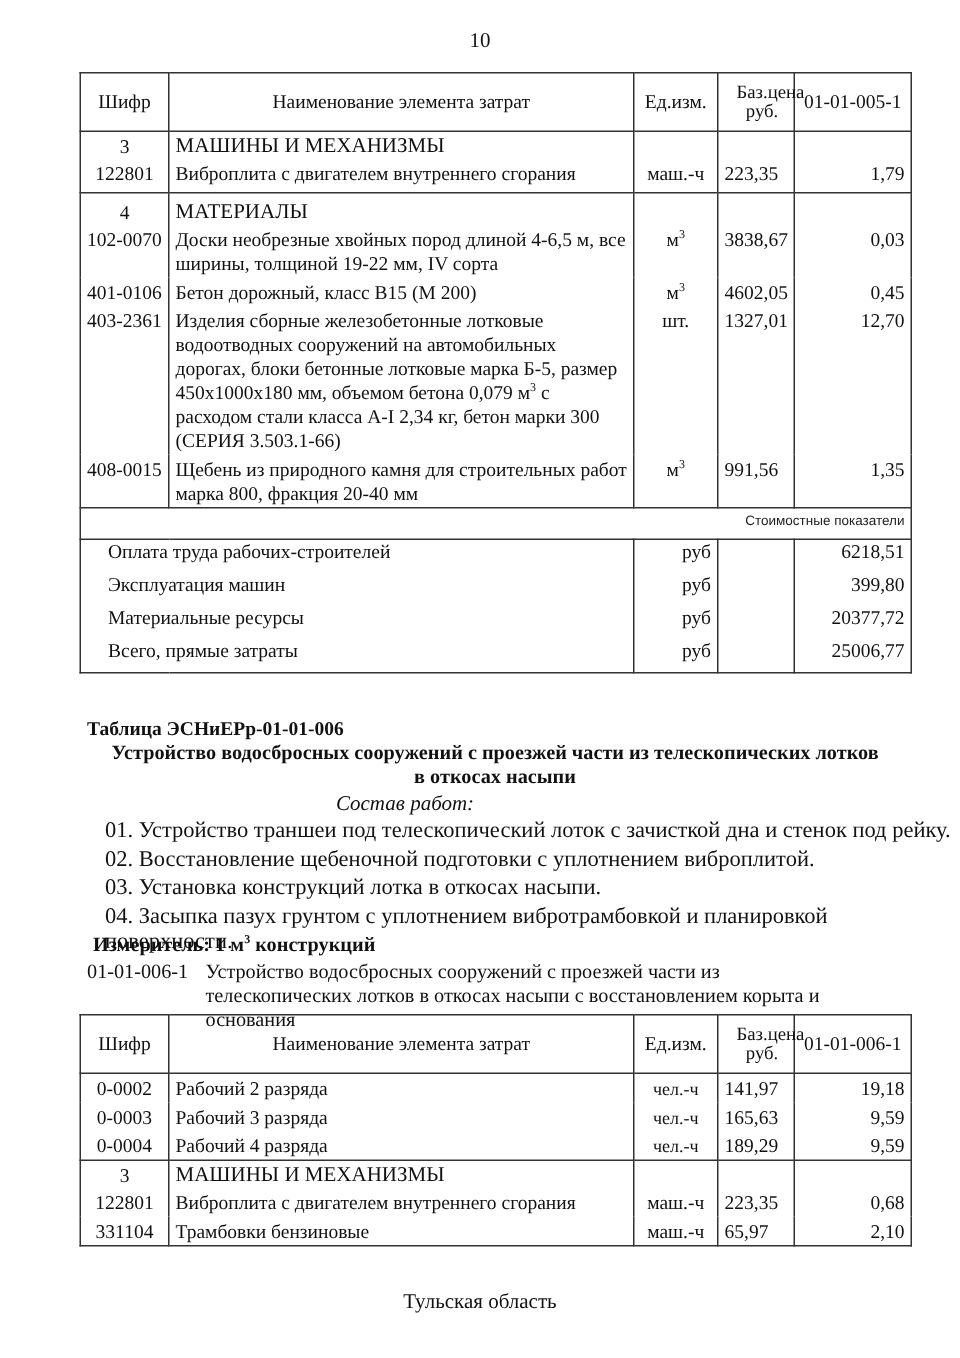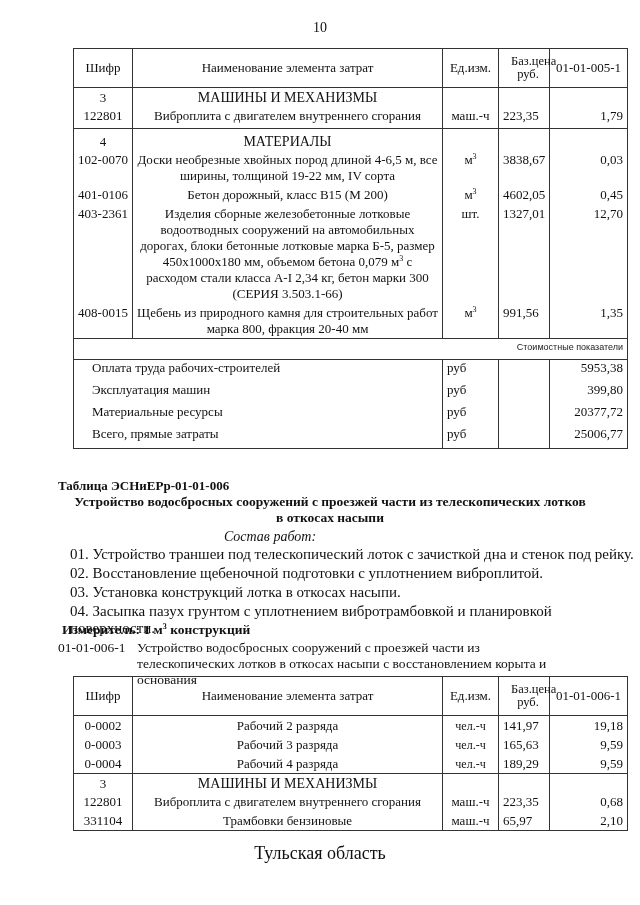--- a/index.html
+++ b/index.html
@@ -2,51 +2,51 @@
 <html><head>
 <meta charset="utf-8">
 <style>
   html, body { margin: 0; padding: 0; background: #ffffff; }
   body {
     width: 640px; height: 905px; position: relative; overflow: hidden;
     font-family: "Liberation Serif", "DejaVu Serif", serif;
     color: #111; font-size: 13px;
   }
   .page-num { position: absolute; top: 20px; left: 0; width: 640px; text-align: center; font-size: 14px; }
-  table.est { position: absolute; left: 53px; width: 554px; border-collapse: collapse; table-layout: fixed; margin-left: 20px; }
+  table.est { position: absolute; left: 53px; width: 554px; border-collapse: collapse; table-layout: fixed; }
   table.est td, table.est th { border-left: 1px solid #333; border-right: 1px solid #333; padding: 0 4px; vertical-align: top; line-height: 16px; font-weight: normal; }
   table.est th { border-top: 1px solid #333; border-bottom: 1px solid #333; text-align: center; vertical-align: middle; }
   .c-code { width: 51px; text-align: center; padding: 0 2px !important; }
-  .c-name { width: 302px; text-align: center; }
+  .c-name { width: 302px; text-align: left; }
   .c-unit { width: 48px; text-align: center; }
   .c-price { width: 43px; text-align: left; }
   .c-val { width: 69px; text-align: right; }
   .hdr th { height: 38px; font-size: 13px; }
   .hdr .c-price { line-height: 13px; font-size: 12.5px; padding-left: 12px; }
   .sec td { font-weight: bold; padding-top: 2px !important; }
   .sec td.c-name { font-size: 14px; }
   tr.grp-top td { border-top: 1px solid #333; }
   tr.grp-bot td { border-bottom: 1px solid #333; }
   .row td { padding-top: 2px !important; padding-bottom: 1px !important; }
   .sup { font-size: 8px; vertical-align: super; line-height: 0; }
   .note-row td { border: 1px solid #333; text-align: right; font-family: "Liberation Sans", "DejaVu Sans", sans-serif; font-size: 9px; height: 20px; vertical-align: middle; color: #222; }
   .note-row2 td { border: 1px solid #333; text-align: right; font-family: "Liberation Sans", "DejaVu Sans", sans-serif; font-size: 9px; height: 13px; line-height: 13px; vertical-align: middle; color: #222; }
   .tot td { font-weight: bold; height: 22px; vertical-align: middle; }
   .tot td.tot-label { border-right: 1px solid #333; padding-left: 18px; text-align: left; }
-  .tot td.c-unit { text-align: left; font-family: Liberation Serif, serif; }
+  .tot td.c-unit { text-align: right; font-family: Liberation Serif, serif; }
   .tot-last td { border-bottom: 1px solid #333; }
   .tbl-title { position: absolute; top: 478px; left: 58px; font-weight: bold; font-size: 13px; }
   .tbl-head { position: absolute; top: 494px; left: 70px; width: 520px; text-align: center; font-weight: bold; font-size: 13.5px; line-height: 16px; }
   .sostav { position: absolute; top: 529px; left: 0; width: 540px; text-align: center; font-style: italic; font-size: 14px; }
   .work-item { position: absolute; left: 70px; font-size: 15px; }
   .izm { position: absolute; top: 622px; left: 62px; font-weight: bold; font-size: 13.5px; }
   .code-desc { position: absolute; top: 640px; left: 58px; font-size: 13.5px; line-height: 16px; }
   .code-desc .cd-code { position: absolute; left: 0; top: 0; white-space: nowrap; }
   .code-desc .cd-text { position: absolute; left: 79px; top: 0; width: 440px; }
-  .footer { position: absolute; top: 843px; left: 0; width: 640px; text-align: center; font-size: 18px; }
+  .footer { position: absolute; top: 861px; left: 0; width: 640px; text-align: center; font-size: 14px; }
 </style>
 </head>
 <body>
 
 <div class="page-num">10</div>
 
 <table class="est" style="top:48px;">
   <colgroup>
       <col style="width:59px">
       <col style="width:310px">
@@ -111,21 +111,21 @@
     <td class="c-price">991,56</td>
     <td class="c-val">1,35</td>
   </tr>
   <tr class="note-row">
     <td colspan="5">Стоимостные показатели</td>
   </tr>
   <tr class="tot">
     <td colspan="2" class="tot-label">Оплата труда рабочих-строителей</td>
     <td class="c-unit">руб</td>
     <td class="c-price"></td>
-    <td class="c-val">5953,38</td>
+    <td class="c-val">6218,51</td>
   </tr>
   <tr class="tot">
     <td colspan="2" class="tot-label">Эксплуатация машин</td>
     <td class="c-unit">руб</td>
     <td class="c-price"></td>
     <td class="c-val">399,80</td>
   </tr>
   <tr class="tot">
     <td colspan="2" class="tot-label">Материальные ресурсы</td>
     <td class="c-unit">руб</td>

